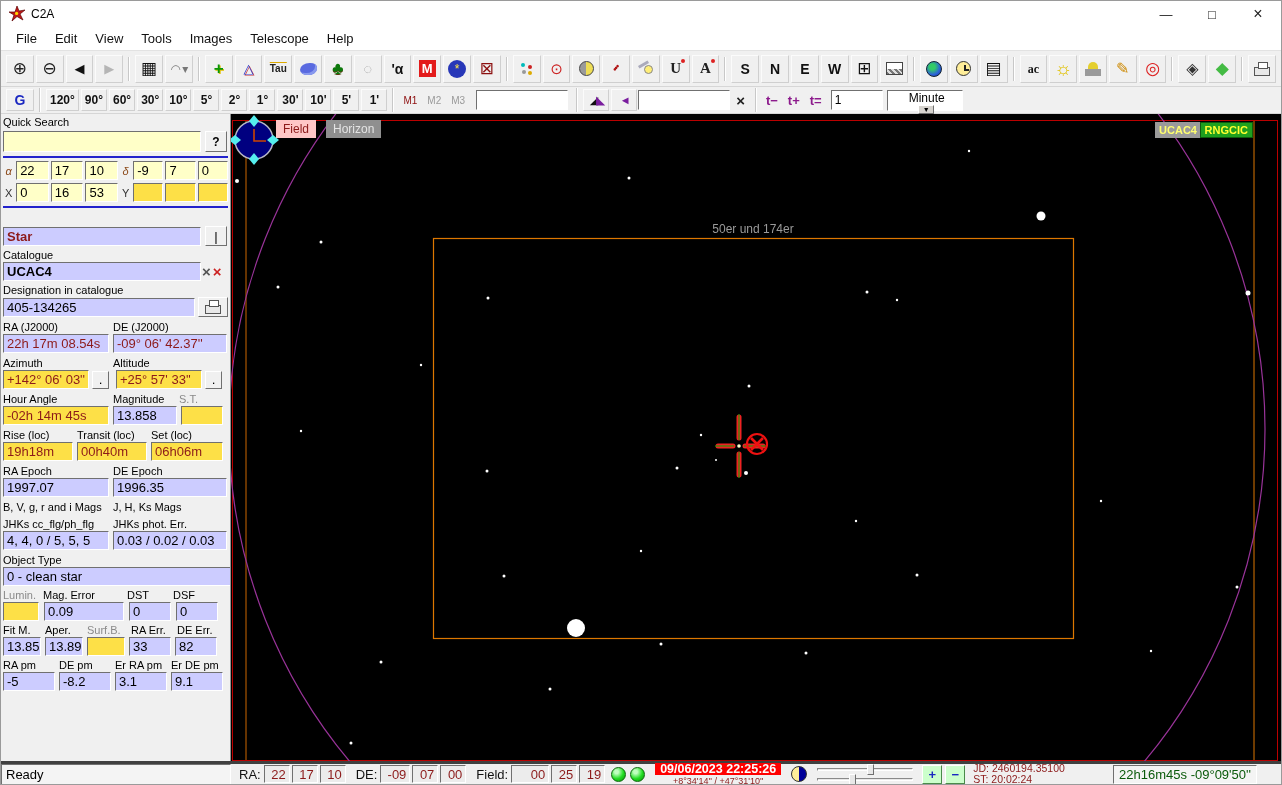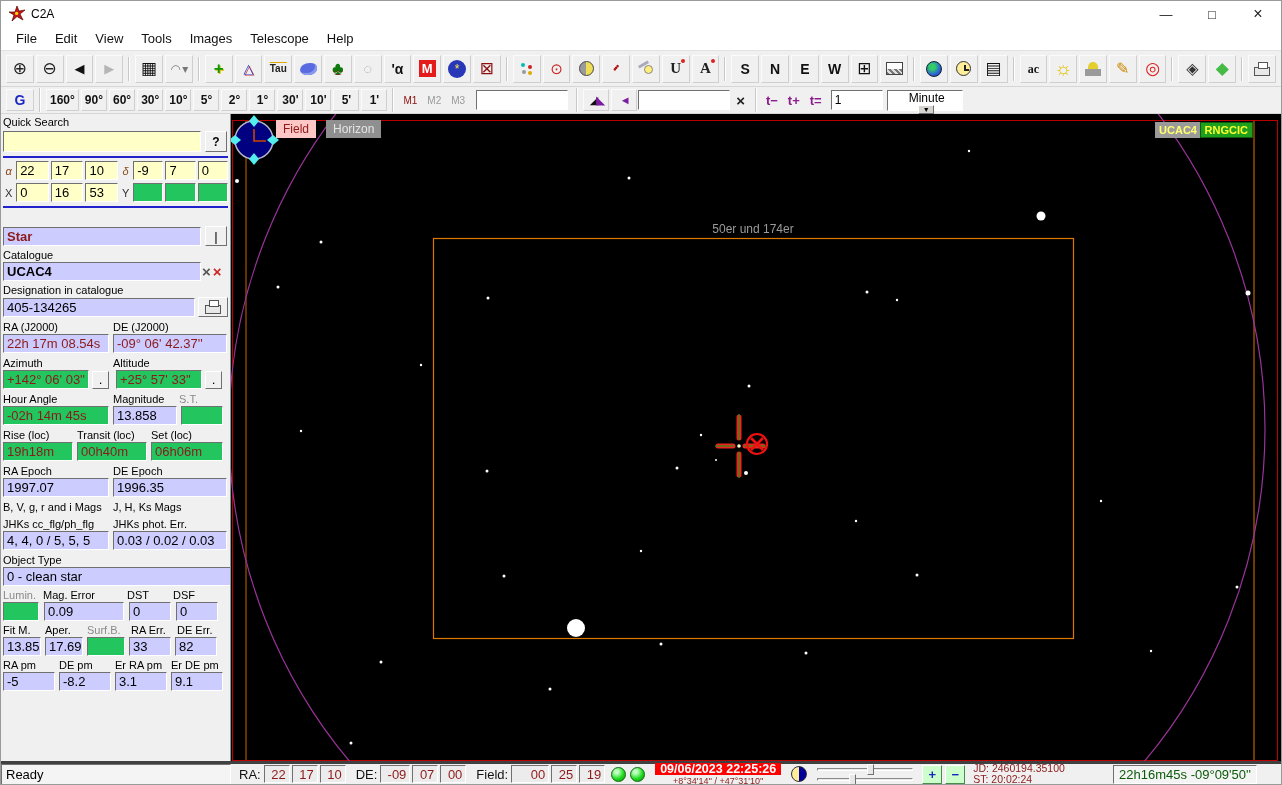--- a/index.html
+++ b/index.html
@@ -83,21 +83,21 @@
   
   .main{position:absolute;top:113px;left:0;right:0;bottom:23px;display:flex;}
   .sidebar{width:230px;background:#f0f0f0;border-right:1px solid #909090;padding:2px 2px 0 2px;overflow:hidden;position:relative;}
   .chartwrap{position:relative;flex:1;background:#000;overflow:hidden;}
 
   
   .lbl{font-size:11px;color:#000;line-height:13px;white-space:nowrap;}
   .lbl.gray{color:#8a8a8a;}
   .fld{display:flex;align-items:center;height:19px;border:1px solid;border-color:#707070 #fff #fff #707070;background:#ccccff;font-size:13px;padding:0 3px;white-space:nowrap;overflow:hidden;color:#000;}
   .fld.yellow{background:#ffffc8;}
-  .fld.gray{background:#22c55e;}
+  .fld.gray{background:#fde047;}
   .fld.redtx{color:#8c1a1a;}
   .fld.boldtx{font-weight:bold;}
   .srow{display:flex;align-items:center;}
   .bluesep{height:2px;background:#2222cc;margin:4px 0 3px 0;}
   .qbtn{width:22px;height:21px;background:#f0f0f0;border:1px solid;border-color:#fff #707070 #707070 #fff;font-size:12px;font-weight:bold;}
   .sidebtn{height:20px;background:#f0f0f0;border:1px solid;border-color:#fff #707070 #707070 #fff;display:flex;align-items:center;justify-content:center;}
   .coordsym{width:14px;font-size:11px;color:#8c4a1a;font-style:italic;text-align:center;}
   .xy{width:14px;font-size:11px;color:#333;text-align:center;}
   .xicon{font-size:15px;font-weight:bold;line-height:1;padding:0 1px;}
 
@@ -281,21 +281,21 @@
     <button class="tbtn">
       <span class="sh printer"></span>
     </button>
   </div>
 
 <div class="toolbar toolbar2">
   <button class="tbtn goto-btn">
       <span class="ic">G</span>
     </button>
   <span class="tsep"></span>
-  <button class="fovbtn">160°</button>
+  <button class="fovbtn">120°</button>
   <button class="fovbtn">90°</button>
   <button class="fovbtn">60°</button>
   <button class="fovbtn">30°</button>
   <button class="fovbtn">10°</button>
   <button class="fovbtn">5°</button>
   <button class="fovbtn">2°</button>
   <button class="fovbtn">1°</button>
   <button class="fovbtn">30'</button>
   <button class="fovbtn">10'</button>
   <button class="fovbtn">5'</button>
@@ -443,21 +443,21 @@
     </div>
     <div class="srow" style="margin-top:3px;">
       <span class="lbl" style="width:42px;">Fit M.</span>
       <span class="lbl" style="width:42px;">Aper.</span>
       <span class="lbl gray" style="width:44px;">Surf.B.</span>
       <span class="lbl" style="width:46px;">RA Err.</span>
       <span class="lbl">DE Err.</span>
     </div>
     <div class="srow" style="gap:4px;">
       <div class="fld" style="width:38px;">13.85</div>
-      <div class="fld" style="width:38px;">17.69</div>
+      <div class="fld" style="width:38px;">13.89</div>
       <div class="fld gray" style="width:38px;"></div>
       <div class="fld" style="width:42px;">33</div>
       <div class="fld" style="width:42px;">82</div>
     </div>
     <div class="srow" style="margin-top:3px;">
       <span class="lbl" style="width:56px;">RA pm</span>
       <span class="lbl" style="width:56px;">DE pm</span>
       <span class="lbl" style="width:56px;">Er RA pm</span>
       <span class="lbl">Er DE pm</span>
     </div>

